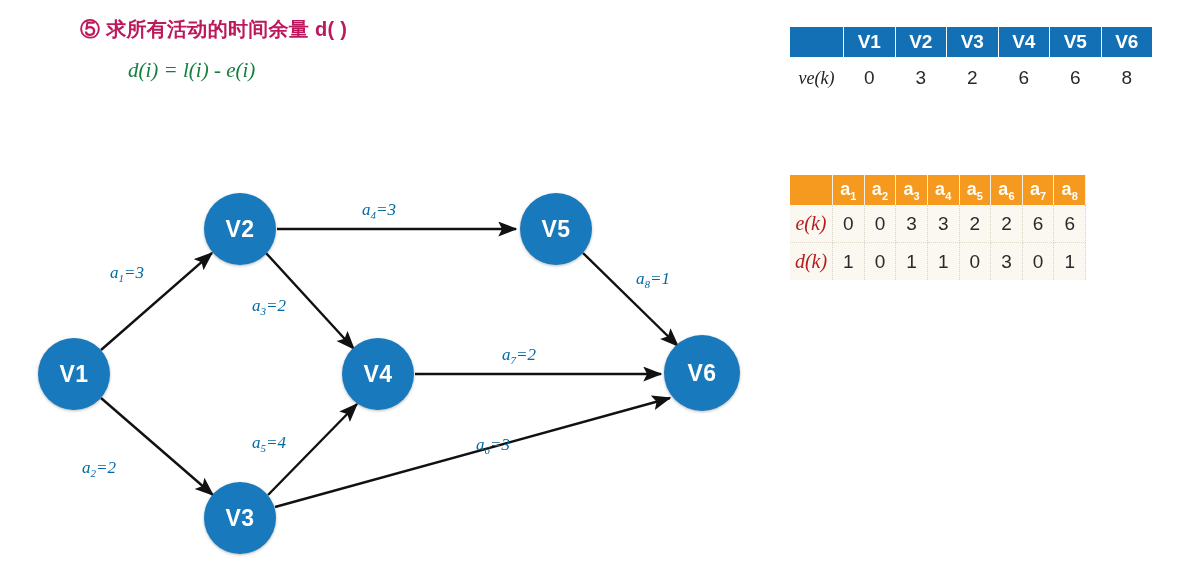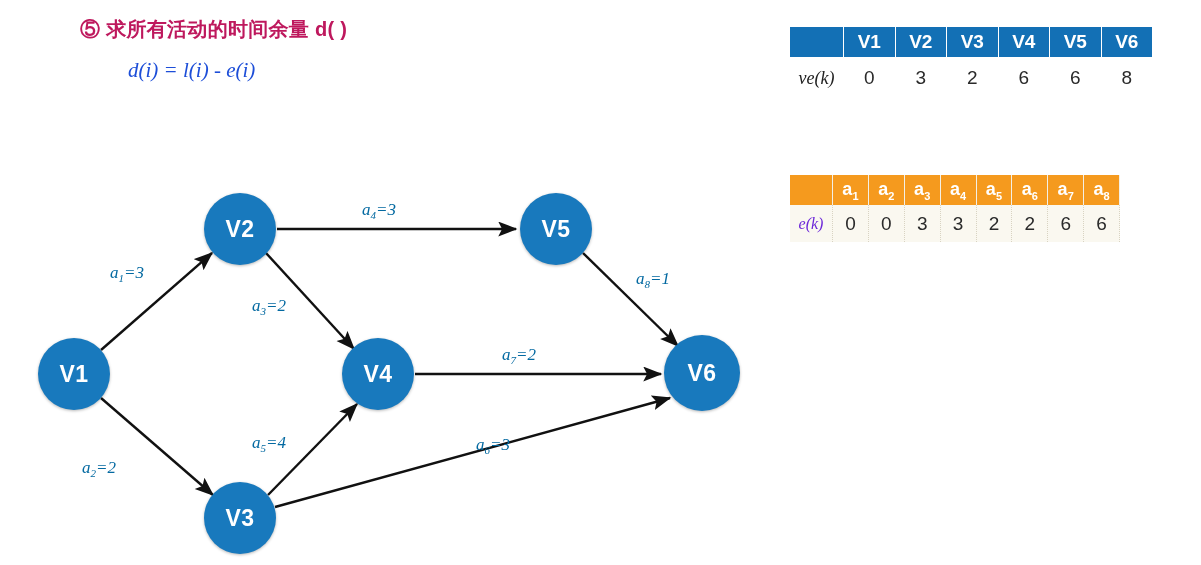--- a/index.html
+++ b/index.html
@@ -12,21 +12,21 @@
 
   
   .heading{
     position:absolute;left:80px;top:16px;
     font-size:20px;font-weight:bold;color:#be185d;
     letter-spacing:.3px;white-space:nowrap;
   }
   .formula{
     position:absolute;left:128px;top:58px;
     font-family:"Liberation Serif", serif;
-    font-style:italic;font-size:21px;color:#1d4ed8;
+    font-style:italic;font-size:21px;color:#15803d;
     white-space:nowrap;
   }
 
   
   #graph{position:absolute;left:0;top:150px;width:780px;height:415px;}
   .edge-label{
     position:absolute;
     font-family:"Liberation Serif", serif;
     font-style:italic;font-size:17px;color:#0369a1;
     white-space:nowrap;
@@ -59,33 +59,33 @@
     border-right:1px solid #ffffff;
   }
   #table-ve tr.r-odd td{background:#ffffff;}
   #table-ve tr.r-even td{background:#e8eaec;}
   #table-ve td.rowhdr{
     font-family:"Liberation Serif", serif;font-style:italic;
     font-size:18px;color:#222;
   }
 
   
-  #table-eld{left:790px;top:175px;width:330px;}
+  #table-eld{left:790px;top:175px;width:296px;}
   #table-eld th{
     background:#F59A1E;color:#ffffff;font-size:18px;font-weight:bold;
     height:30px;border-right:1px solid #f3f0e6;
   }
   #table-eld th sub{font-size:11px;font-weight:bold;}
   #table-eld td{
     background:#faf8f0;font-size:19px;color:#2a2a2a;height:37px;
     border-right:1px dotted #d8d3c2;border-bottom:1px dotted #ded9c9;
   }
   #table-eld td.rowhdr{
     font-family:"Liberation Serif", serif;font-style:italic;
-    font-size:16px;color:#6d28d9;border-right:1px dotted #d8d3c2;
+    font-size:20px;color:#b91c1c;border-right:1px dotted #d8d3c2;
   }
   #table-eld tr:last-child td{border-bottom:none;}
 </style>
 </head>
 <body>
 
 <div id="root">
 
   <div class="heading">⑤ 求所有活动的时间余量 d( )</div>
   <div class="formula">d(i) = l(i) - e(i)</div>
@@ -208,16 +208,27 @@
       <td class="rowhdr">e(k)</td>
       <td>0</td>
       <td>0</td>
       <td>3</td>
       <td>3</td>
       <td>2</td>
       <td>2</td>
       <td>6</td>
       <td>6</td>
     </tr>
+    <tr>
+      <td class="rowhdr">d(k)</td>
+      <td>1</td>
+      <td>0</td>
+      <td>1</td>
+      <td>1</td>
+      <td>0</td>
+      <td>3</td>
+      <td>0</td>
+      <td>1</td>
+    </tr>
   </tbody>
     </table>
 
 </div>
 
 </body></html>

